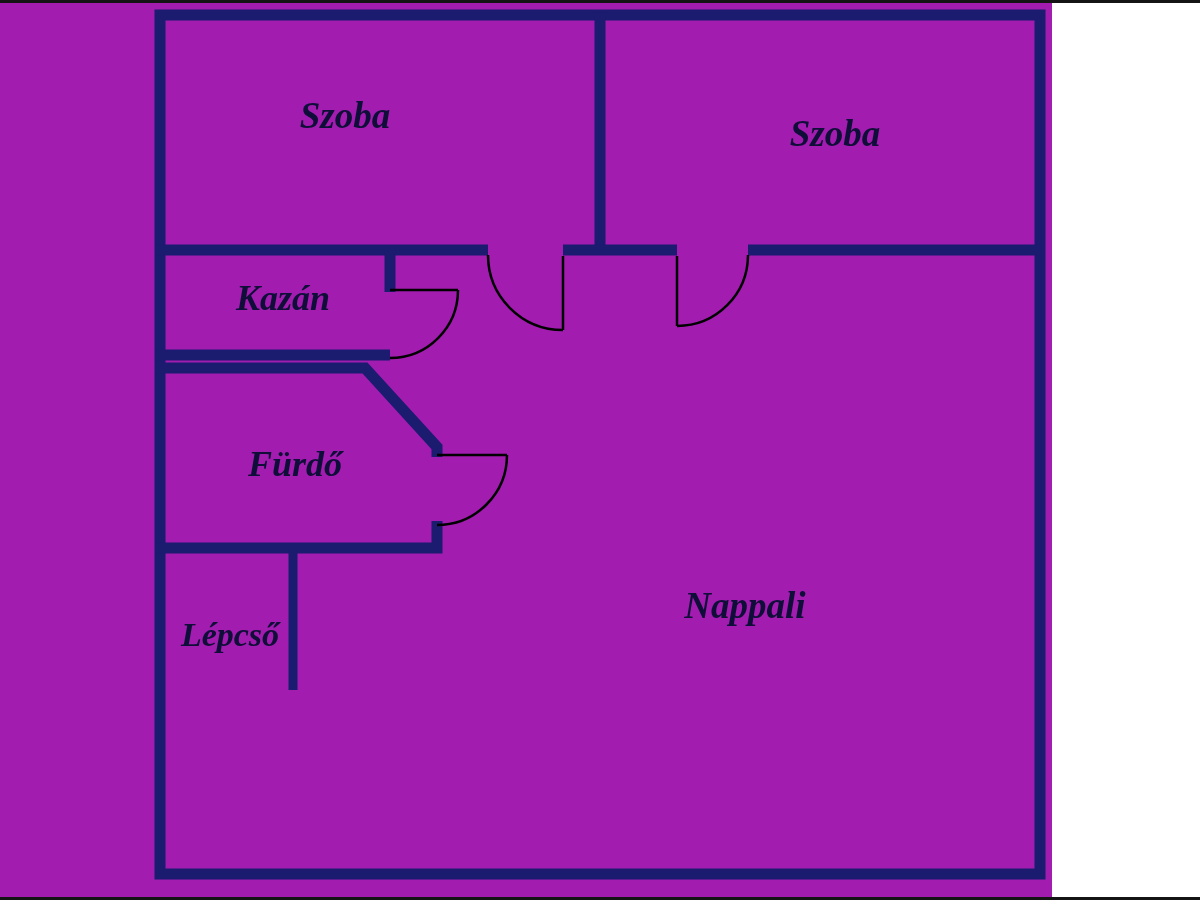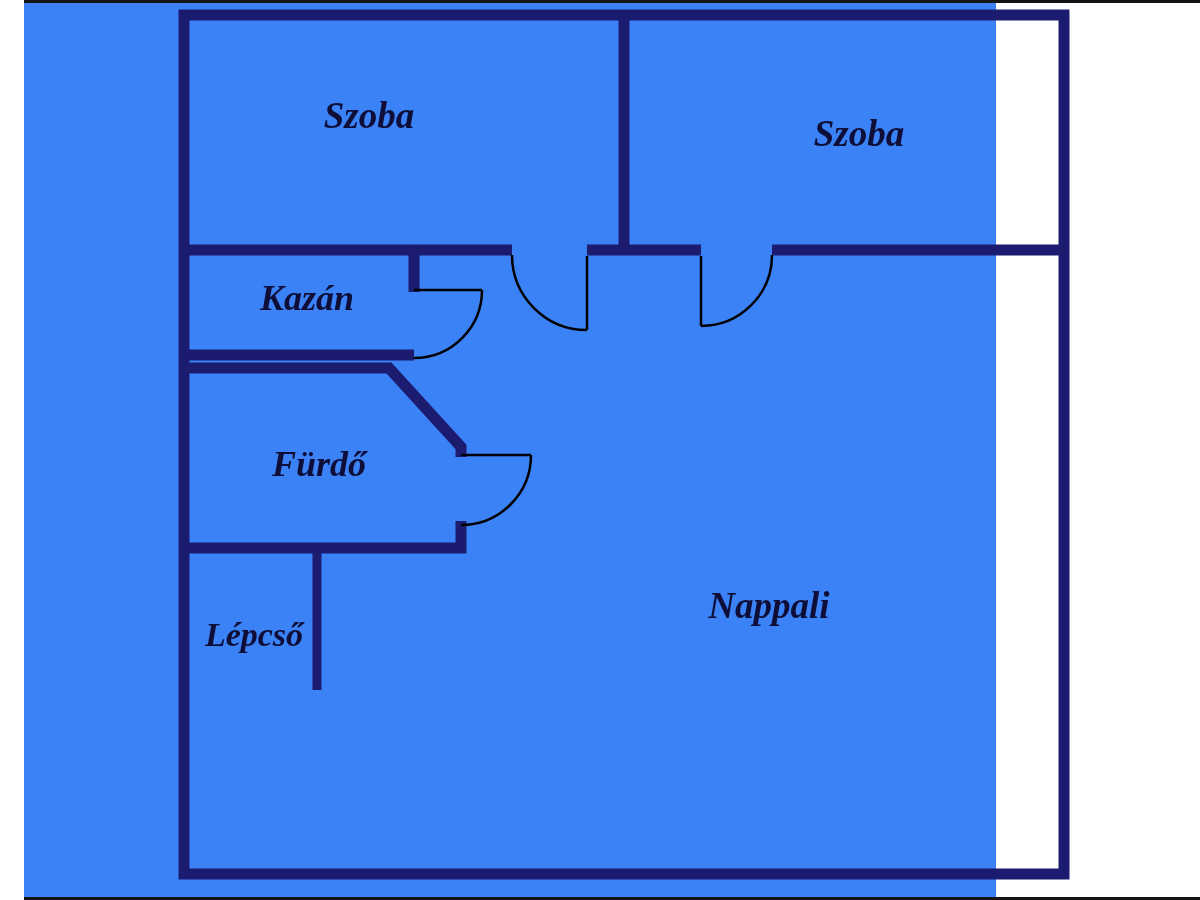--- a/index.html
+++ b/index.html
@@ -6,24 +6,23 @@
     margin: 0;
     padding: 0;
     width: 1200px;
     height: 900px;
     background: #ffffff;
     overflow: hidden;
     font-family: "Liberation Serif", serif;
   }
   .stage {
     position: relative;
-    width: 972px;
+    width: 1052px;
     height: 900px;
-    background: #3b82f6;
-    margin-left: 24px;
+    background: #a21caf;
   }
   .edge-strip {
     position: absolute;
     left: 0;
     width: 1200px;
     height: 3px;
     background: #141414;
   }
   .edge-strip.top { top: 0; }
   .edge-strip.bottom { bottom: 0; }

